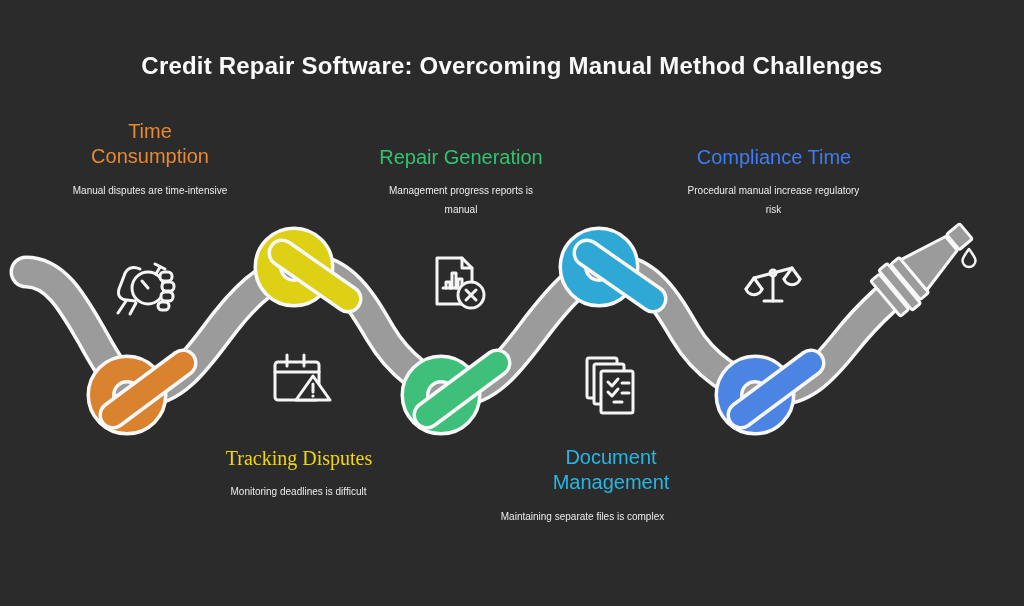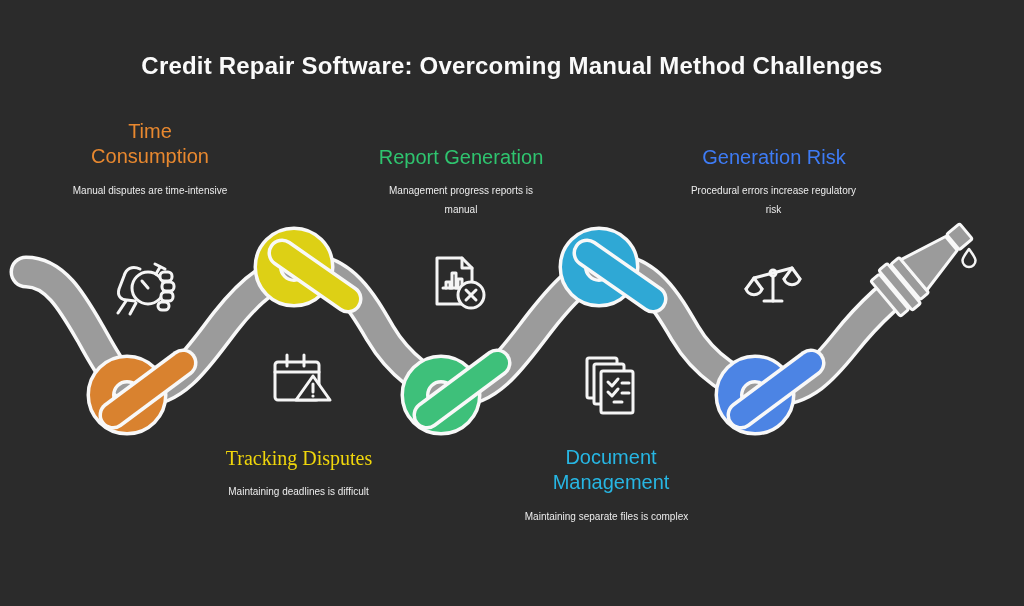--- a/index.html
+++ b/index.html
@@ -44,31 +44,31 @@
 </head>
 <body>
 
 <div class="stage">
 
   <div class="title">Credit Repair Software: Overcoming Manual Method Challenges</div>
 
   <div class="lbl head c-time" style="left:85px;top:119px;width:130px">Time Consumption</div>
   <div class="lbl sub" style="left:70px;top:181px;width:160px">Manual disputes are time-intensive</div>
 
-  <div class="lbl head c-report" style="left:351px;top:145px;width:220px">Report Generation</div>
+  <div class="lbl head c-report" style="left:351px;top:145px;width:220px">Repair Generation</div>
   <div class="lbl sub" style="left:381px;top:181px;width:160px">Management progress reports is manual</div>
 
-  <div class="lbl head c-compliance" style="left:664px;top:145px;width:220px">Generation Risk</div>
-  <div class="lbl sub" style="left:686px;top:181px;width:175px">Procedural errors increase regulatory risk</div>
+  <div class="lbl head c-compliance" style="left:664px;top:145px;width:220px">Compliance Time</div>
+  <div class="lbl sub" style="left:686px;top:181px;width:175px">Procedural manual increase regulatory risk</div>
 
   <div class="lbl head c-tracking" style="left:189px;top:446px;width:220px">Tracking Disputes</div>
-  <div class="lbl sub" style="left:211px;top:482px;width:175px">Maintaining deadlines is difficult</div>
+  <div class="lbl sub" style="left:211px;top:482px;width:175px">Monitoring deadlines is difficult</div>
 
   <div class="lbl head c-document" style="left:546px;top:445px;width:130px">Document Management</div>
-  <div class="lbl sub" style="left:524px;top:507px;width:165px">Maintaining separate files is complex</div>
+  <div class="lbl sub" style="left:500px;top:507px;width:165px">Maintaining separate files is complex</div>
 
   <svg class="scene" width="1024" height="606" viewBox="0 0 1024 606">
 
     <g>
       <path class="rope-outline" d="M 26 272 C 55 272 72 302 90 333 C 106 361 120 391 143 391
         C 178 391 201 353 226 321 C 252 288 276 269 306 269 C 343 269 362 302 380 333
         C 397 362 430 391 457 391 C 492 391 516 353 541 321 C 567 288 586 269 611 269
         C 648 269 667 302 685 333 C 702 362 737 391 771 391 C 805 391 824 369 845 343
         C 860 324 872 312 884 301"></path>
       <path class="rope-fill" d="M 26 272 C 55 272 72 302 90 333 C 106 361 120 391 143 391

